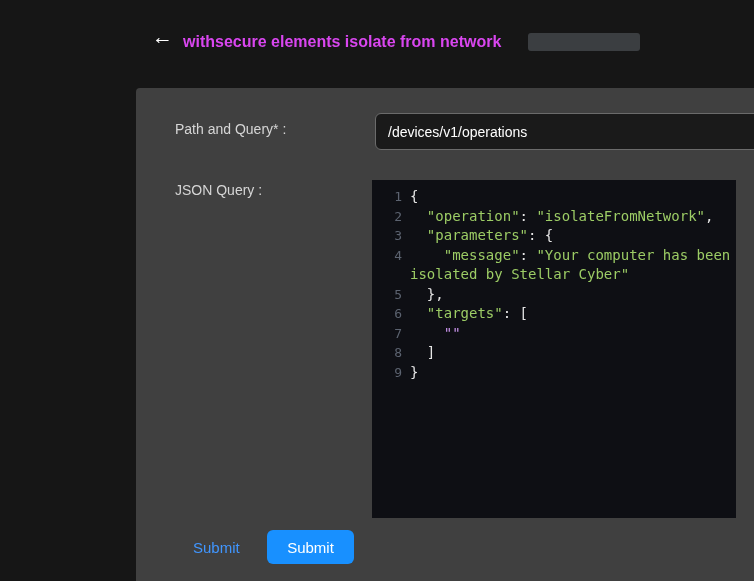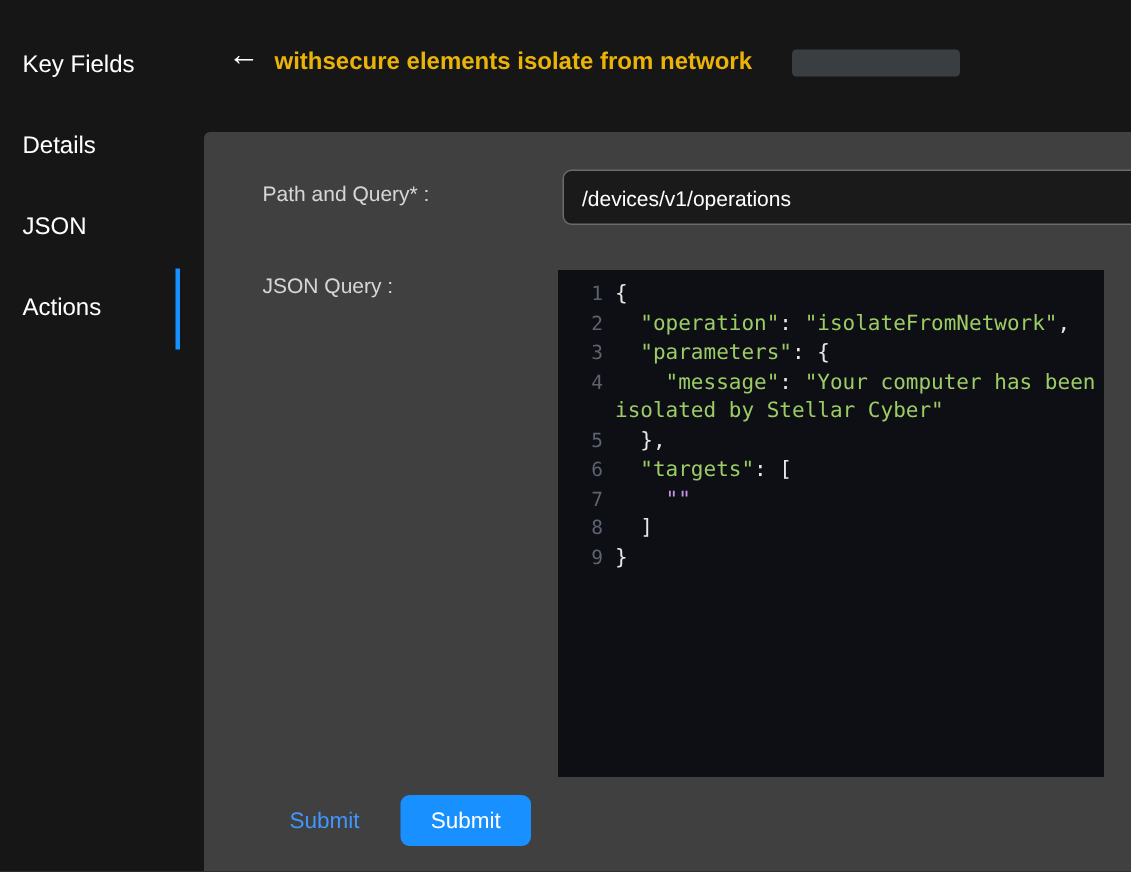--- a/index.html
+++ b/index.html
@@ -11,21 +11,21 @@
   .app{position:relative;width:754px;height:581px}
 
   
   .sidebar{position:absolute;left:0;top:0;width:120px;height:100%;padding-top:17px;box-sizing:border-box}
   .side-item{height:54px;display:flex;align-items:center;padding-left:15px;font-size:16px;color:#ffffff;cursor:pointer}
   .side-item.active{border-right:3px solid var(--accent)}
 
   
   .topbar{position:absolute;left:136px;top:0;right:0;height:88px}
   .back{position:absolute;left:16px;top:26px;background:none;border:none;color:#fff;font-size:21px;font-weight:bold;cursor:pointer;padding:0;line-height:1}
-  .title{position:absolute;left:47px;top:33px;margin:0;font-size:16px;font-weight:600;color:#eab308;white-space:nowrap}
+  .title{position:absolute;left:47px;top:33px;margin:0;font-size:16px;font-weight:600;color:#d946ef;white-space:nowrap}
   .redacted{position:absolute;left:392px;top:33px;width:112px;height:18px;background:#3b3e41;border-radius:3px}
 
   
   .panel{position:absolute;left:136px;top:88px;right:0;bottom:0;background:#404040;border-top-left-radius:4px}
   .lbl{position:absolute;color:#d6d6d6;font-size:14px}
   .lbl-path{left:39px;top:33px}
   .lbl-json{left:39px;top:94px}
   .path-input{
     position:absolute;left:239px;top:25px;width:416px;height:37px;box-sizing:border-box;
     background:#1a1a1a;border:1px solid #6b6b6b;border-radius:6px;
@@ -53,26 +53,20 @@
     position:absolute;left:131px;top:442px;width:87px;height:34px;
     background:var(--accent);color:#fff;border:none;border-radius:6px;
     font-size:15px;font-family:"Liberation Sans","DejaVu Sans",sans-serif;cursor:pointer;
   }
 </style>
 </head>
 <body>
 
 <div class="app">
 
-  <nav class="sidebar">
-      <div class="side-item">Key Fields</div>
-      <div class="side-item">Details</div>
-      <div class="side-item">JSON</div>
-      <div class="side-item active">Actions</div>
-    </nav>
 
   <header class="topbar">
     <button class="back">
       <span>←</span>
     </button>
     <h1 class="title">withsecure elements isolate from network</h1>
     <span class="redacted"></span>
   </header>
 
   <main class="panel">

